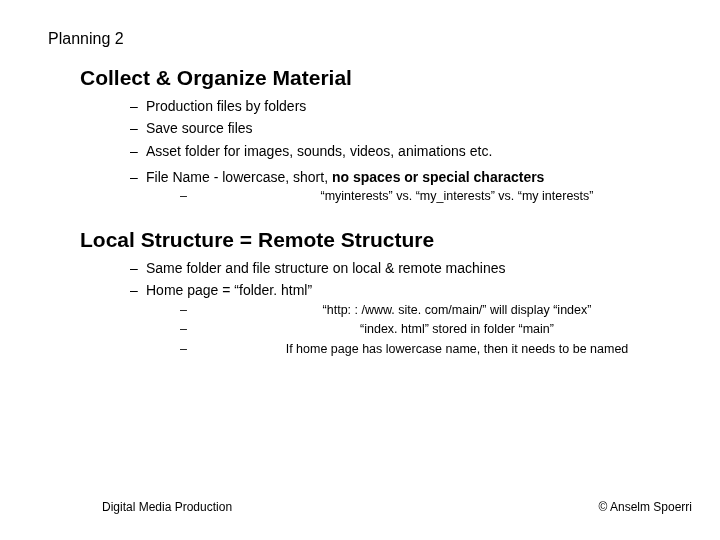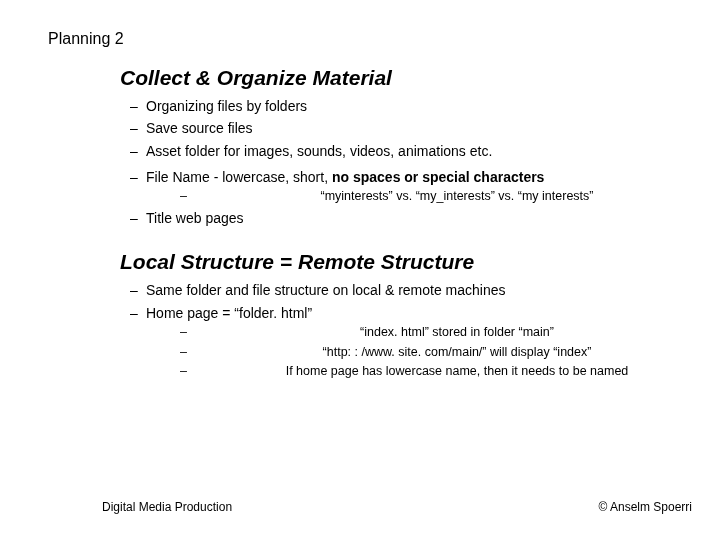--- a/index.html
+++ b/index.html
@@ -20,24 +20,23 @@
   }
   .slide-title {
     font-size: 16px;
     font-weight: normal;
     margin-left: 48px;
     margin-bottom: 18px;
   }
   .section-heading {
     font-size: 21px;
     font-weight: bold;
-    margin-left: 120px;
+    margin-left: 80px;
     margin-top: 6px;
     margin-bottom: 6px;
-    font-style: italic;
   }
   ul { list-style: none; }
   .level1 {
     margin-left: 130px;
     font-size: 14px;
     line-height: 1.45;
   }
   .level1 > li {
     position: relative;
     padding-left: 16px;
@@ -84,44 +83,43 @@
 </head>
 <body>
 
 <div class="slide">
 
   <div class="slide-title">Planning 2</div>
 
   <div class="section-heading">Collect &amp; Organize Material</div>
 
   <ul class="level1">
-    <li><span>Organizing files by folders</span></li>
+    <li><span>Production files by folders</span></li>
     <li><span>Save source files</span></li>
     <li><span>Asset folder for images, sounds, videos, animations etc.</span></li>
     <div class="gap-small"></div>
     <li>
       <span>File Name - lowercase, short, </span><span class="bold">no spaces or special characters</span>
       <ul class="level2">
         <li><span>“myinterests” vs. “my_interests” vs. “my interests”</span></li>
       </ul>
     </li>
-    <li><span>Title web pages</span></li>
   </ul>
 
   <div class="gap-med"></div>
 
   <div class="section-heading">Local Structure = Remote Structure</div>
 
   <ul class="level1">
     <li><span>Same folder and file structure on local &amp; remote machines</span></li>
     <li>
       <span>Home page = “folder. html”</span>
       <ul class="level2">
+        <li><span>“http: : /www. site. com/main/”   will display   “index”</span></li>
         <li><span>“index. html” stored in folder “main”</span></li>
-        <li><span>“http: : /www. site. com/main/”   will display   “index”</span></li>
         <li><span>If home page has lowercase name, then it needs to be named</span></li>
       </ul>
     </li>
   </ul>
 
   <div class="footer">
     <span>Digital Media Production</span>
     <span>© Anselm Spoerri</span>
   </div>
 

